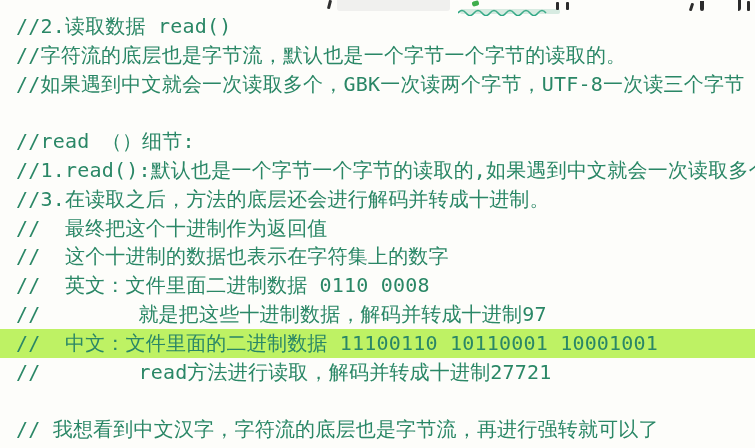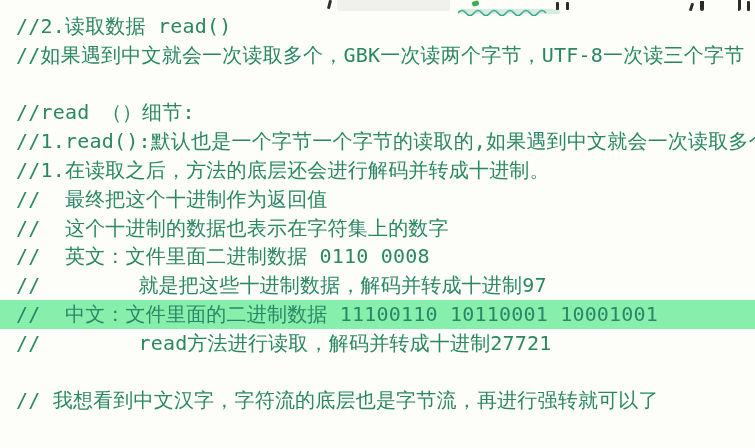--- a/index.html
+++ b/index.html
@@ -46,21 +46,21 @@
   .code-line {
     height: 28.8px;
     line-height: 28.8px;
     padding-left: 16px;
     font-size: 20px;
     font-weight: 500;
     color: #2a8766;
     white-space: pre;
     letter-spacing: 0.2px;
   }
-  .code-line.highlighted { background: #86efac; }
+  .code-line.highlighted { background: #bef264; }
 
   
   .watermark {
     position: absolute;
     right: 3px;
     bottom: 6px;
     font-size: 17px;
     color: #b9b9b9;
     font-family: "DejaVu Sans", sans-serif;
     letter-spacing: 0.5px;
@@ -84,25 +84,26 @@
     <div class="code-tick tick-a"></div>
     <div class="code-tick tick-b"></div>
     <div class="code-tick tick-c"></div>
     <div class="code-tick tick-d"></div>
     <div class="code-tick tick-e"></div>
     <div class="code-tick tick-f"></div>
   </div>
 
   <div class="code-lines">
     <div class="code-line">//2.读取数据 read()</div>
+    <div class="code-line">//字符流的底层也是字节流，默认也是一个字节一个字节的读取的。</div>
     <div class="code-line">//如果遇到中文就会一次读取多个，GBK一次读两个字节，UTF-8一次读三个字节</div>
     <div class="code-line"></div>
     <div class="code-line">//read （）细节:</div>
     <div class="code-line">//1.read():默认也是一个字节一个字节的读取的,如果遇到中文就会一次读取多个</div>
-    <div class="code-line">//1.在读取之后，方法的底层还会进行解码并转成十进制。</div>
+    <div class="code-line">//3.在读取之后，方法的底层还会进行解码并转成十进制。</div>
     <div class="code-line">//  最终把这个十进制作为返回值</div>
     <div class="code-line">//  这个十进制的数据也表示在字符集上的数字</div>
     <div class="code-line">//  英文：文件里面二进制数据 0110 0008</div>
     <div class="code-line">//        就是把这些十进制数据，解码并转成十进制97</div>
     <div class="code-line highlighted">//  中文：文件里面的二进制数据 11100110 10110001 10001001</div>
     <div class="code-line">//        read方法进行读取，解码并转成十进制27721</div>
     <div class="code-line"></div>
     <div class="code-line">// 我想看到中文汉字，字符流的底层也是字节流，再进行强转就可以了</div>
   </div>
 

